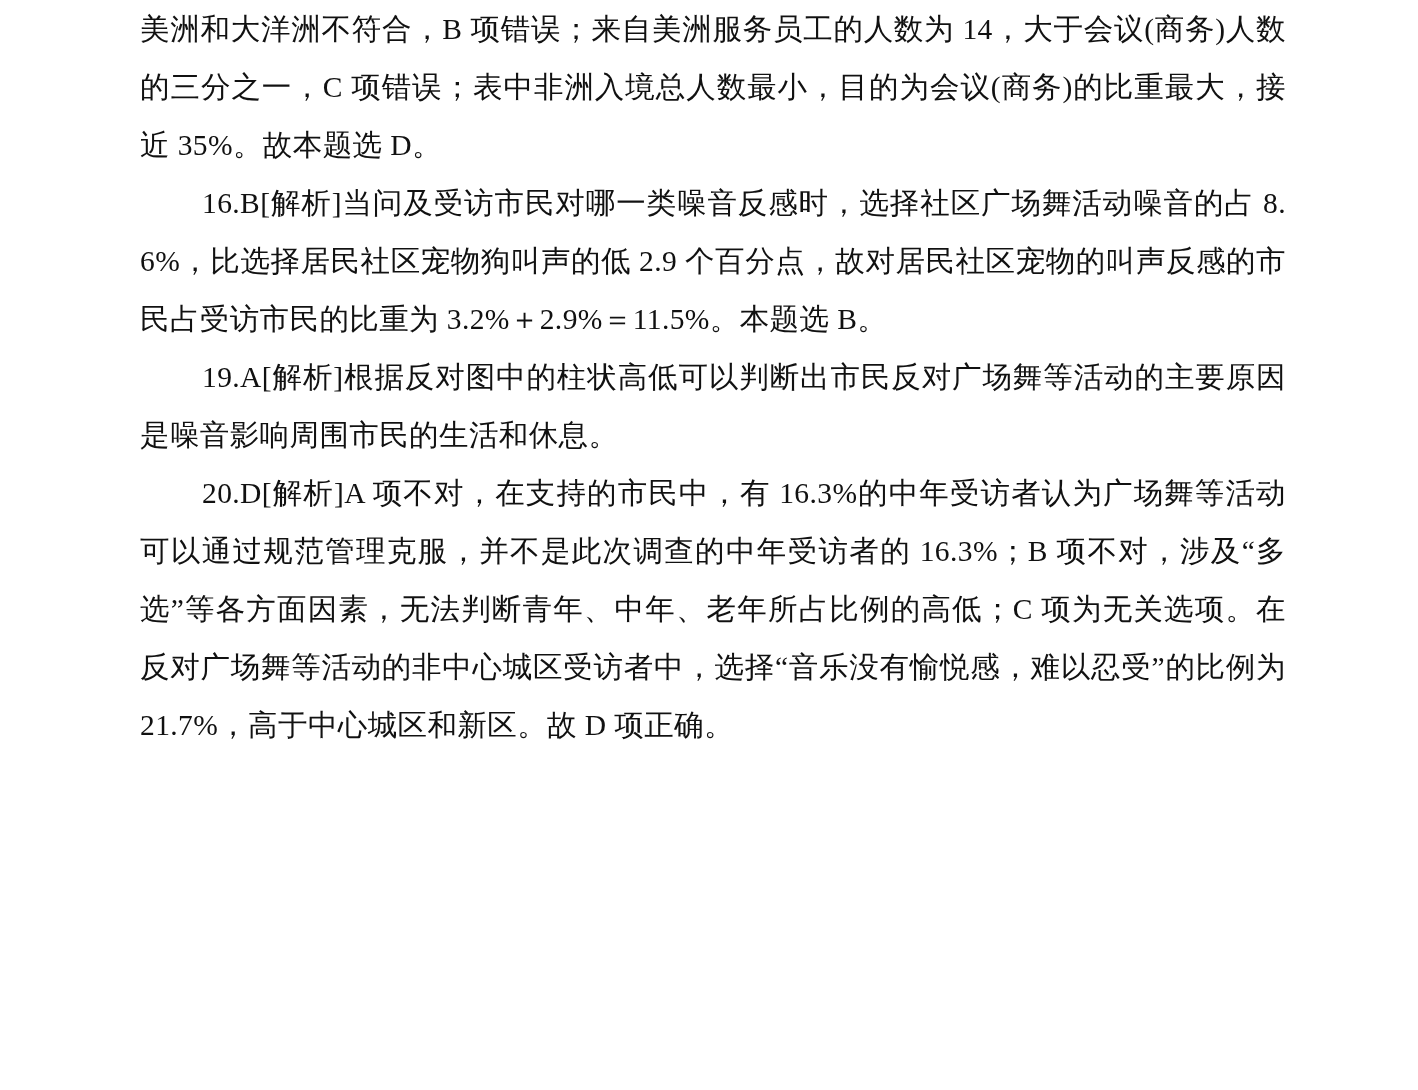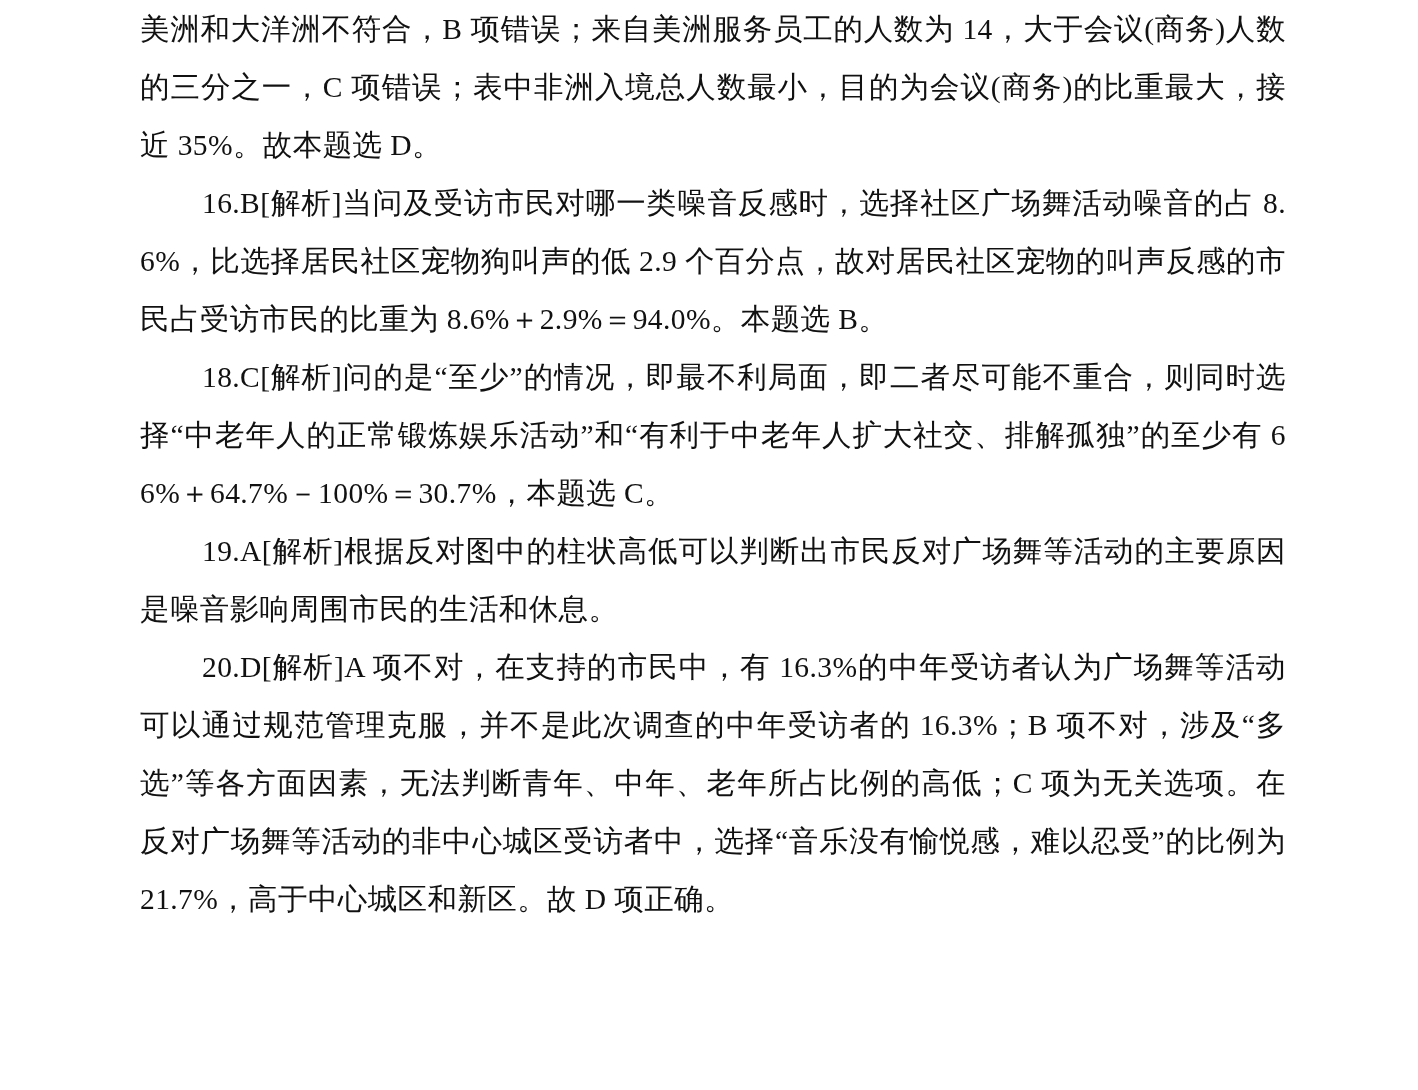--- a/index.html
+++ b/index.html
@@ -36,17 +36,16 @@
   }
   .para.first {
     text-indent: 0;
   }
 </style>
 </head>
 <body>
 
 <div class="page">
   <p class="para first">美洲和大洋洲不符合，B 项错误；来自美洲服务员工的人数为 14，大于会议(商务)人数的三分之一，C 项错误；表中非洲入境总人数最小，目的为会议(商务)的比重最大，接近 35%。故本题选 D。</p>
-  <p class="para indent">16.B[解析]当问及受访市民对哪一类噪音反感时，选择社区广场舞活动噪音的占 8.6%，比选择居民社区宠物狗叫声的低 2.9 个百分点，故对居民社区宠物的叫声反感的市民占受访市民的比重为 8.6%＋2.9%＝94.0%。本题选 B。</p>
-  <p class="para indent">18.C[解析]问的是“至少”的情况，即最不利局面，即二者尽可能不重合，则同时选择“中老年人的正常锻炼娱乐活动”和“有利于中老年人扩大社交、排解孤独”的至少有 66%＋64.7%－100%＝30.7%，本题选 C。</p>
+  <p class="para indent">16.B[解析]当问及受访市民对哪一类噪音反感时，选择社区广场舞活动噪音的占 8.6%，比选择居民社区宠物狗叫声的低 2.9 个百分点，故对居民社区宠物的叫声反感的市民占受访市民的比重为 3.2%＋2.9%＝11.5%。本题选 B。</p>
   <p class="para indent">19.A[解析]根据反对图中的柱状高低可以判断出市民反对广场舞等活动的主要原因是噪音影响周围市民的生活和休息。</p>
   <p class="para indent">20.D[解析]A 项不对，在支持的市民中，有 16.3%的中年受访者认为广场舞等活动可以通过规范管理克服，并不是此次调查的中年受访者的 16.3%；B 项不对，涉及“多选”等各方面因素，无法判断青年、中年、老年所占比例的高低；C 项为无关选项。在反对广场舞等活动的非中心城区受访者中，选择“音乐没有愉悦感，难以忍受”的比例为 21.7%，高于中心城区和新区。故 D 项正确。</p>
 </div>
 
 </body></html>

